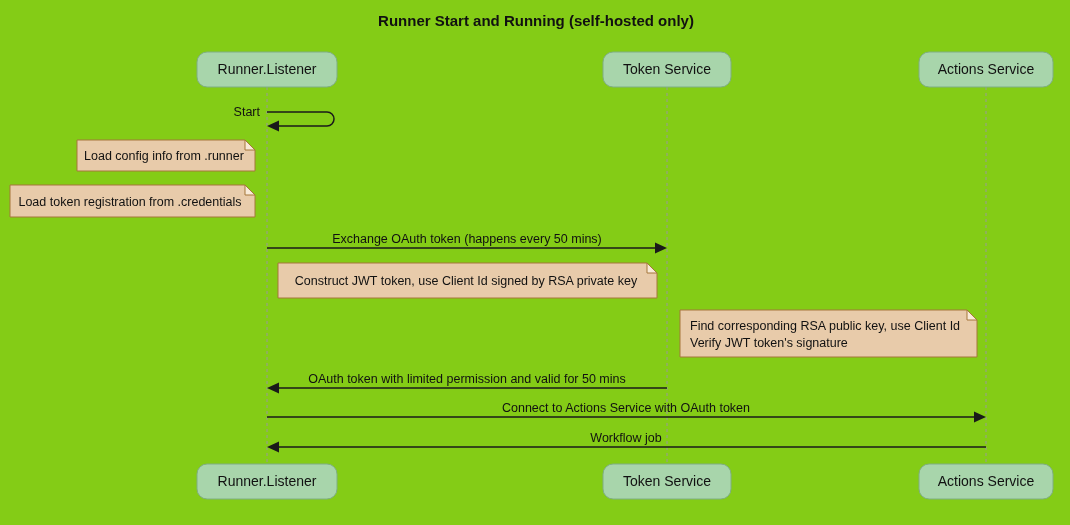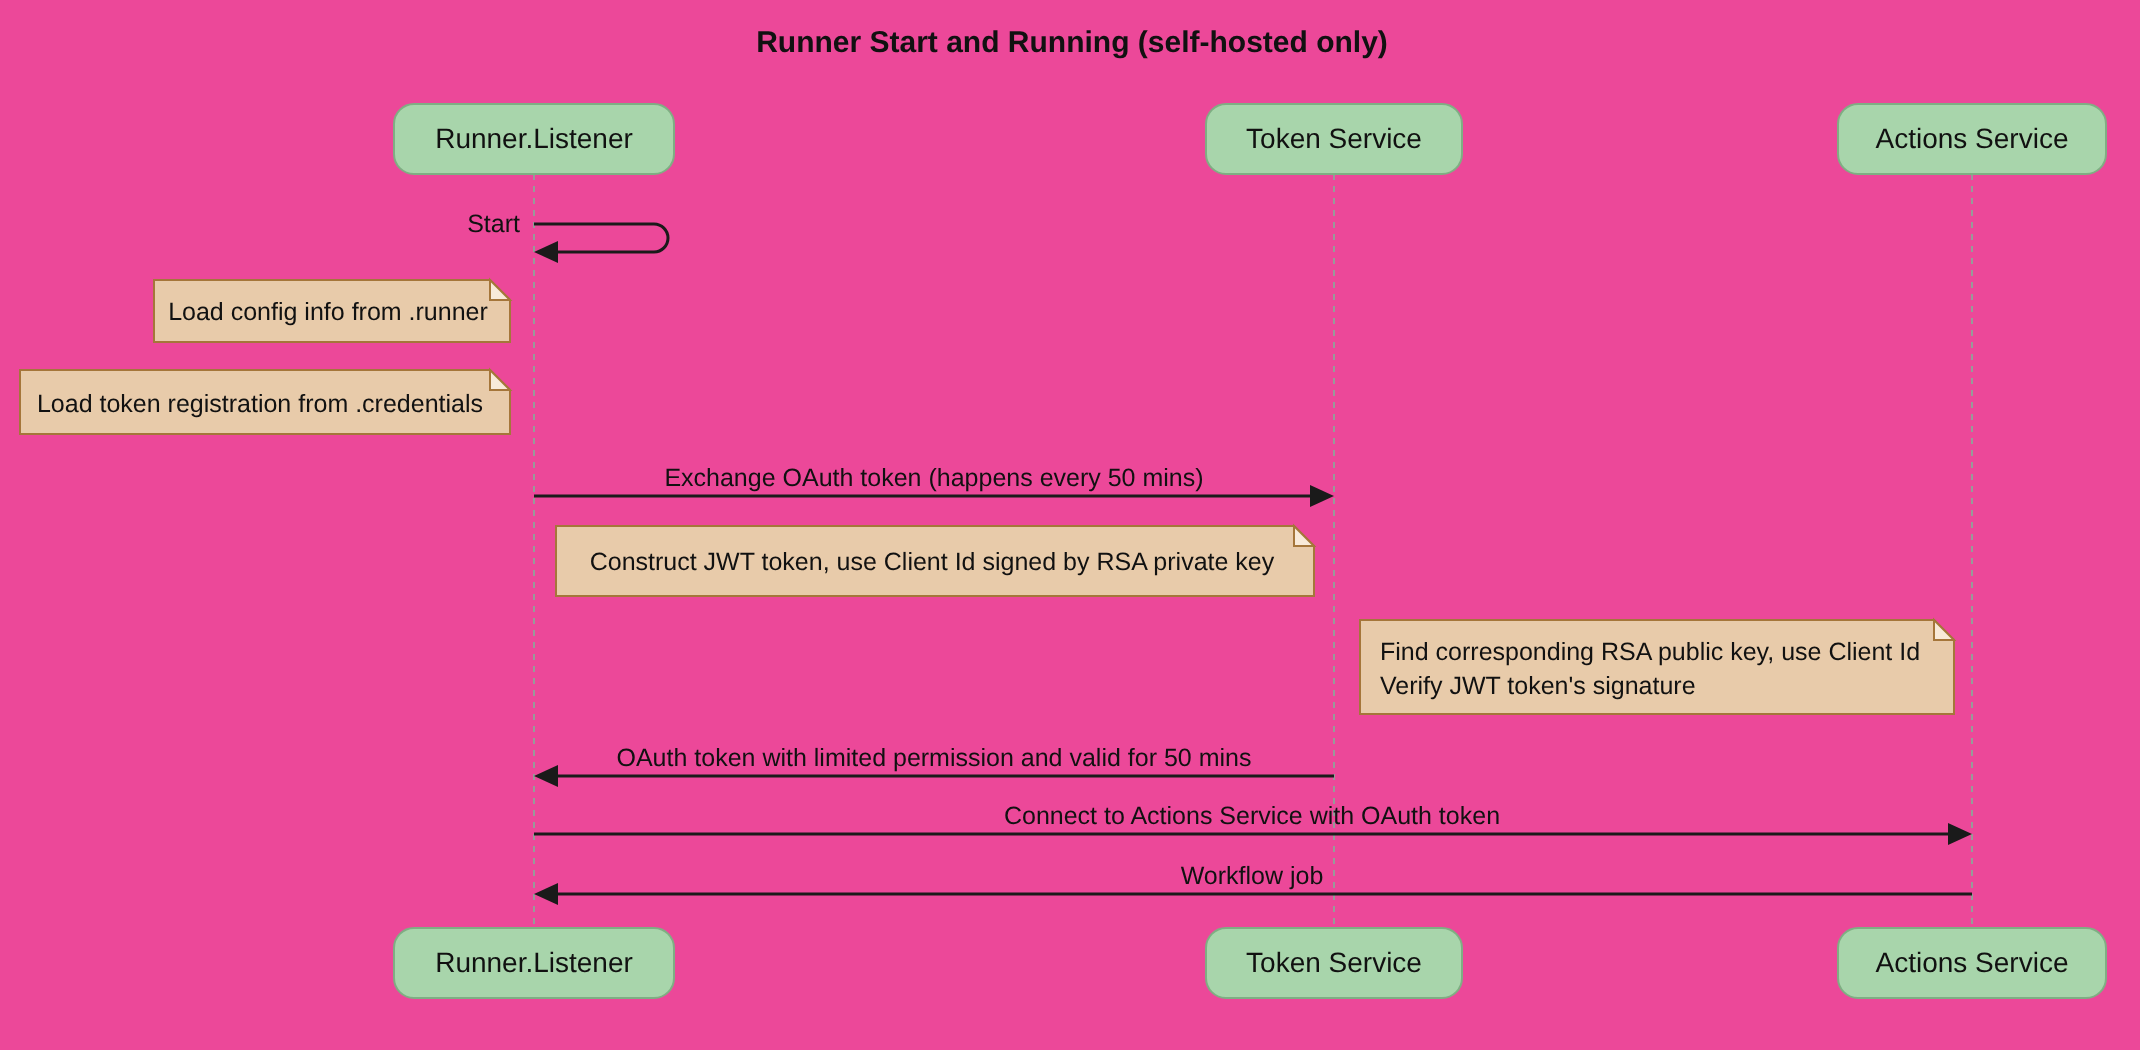--- a/index.html
+++ b/index.html
@@ -5,21 +5,21 @@
   html, body {
     margin: 0;
     padding: 0;
     background: #ffffff;
     font-family: "Liberation Sans", sans-serif;
   }
   .stage {
     position: relative;
     width: 1070px;
     height: 525px;
-    background: #ec4899;
+    background: #84cc16;
     overflow: hidden;
   }
   svg { display: block; }
   .title-text {
     font-family: "Liberation Sans", sans-serif;
     font-size: 15px;
     font-weight: bold;
     fill: #111111;
     text-anchor: middle;
   }

